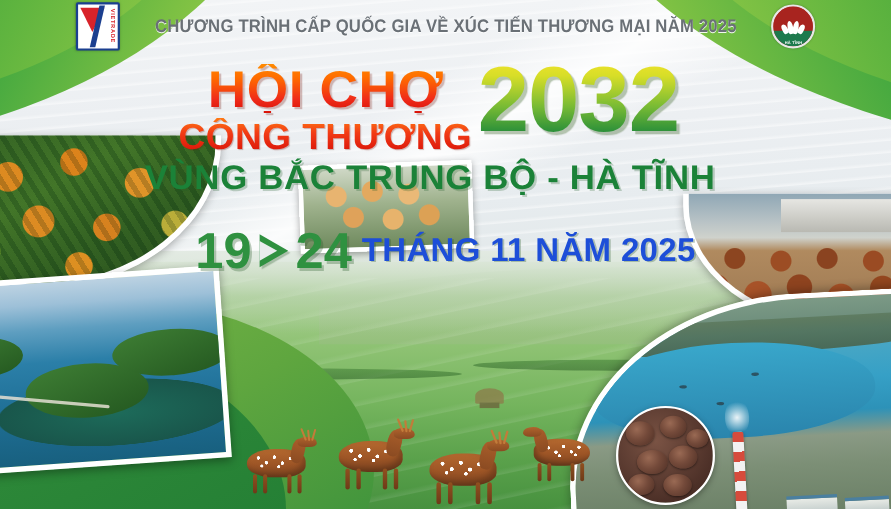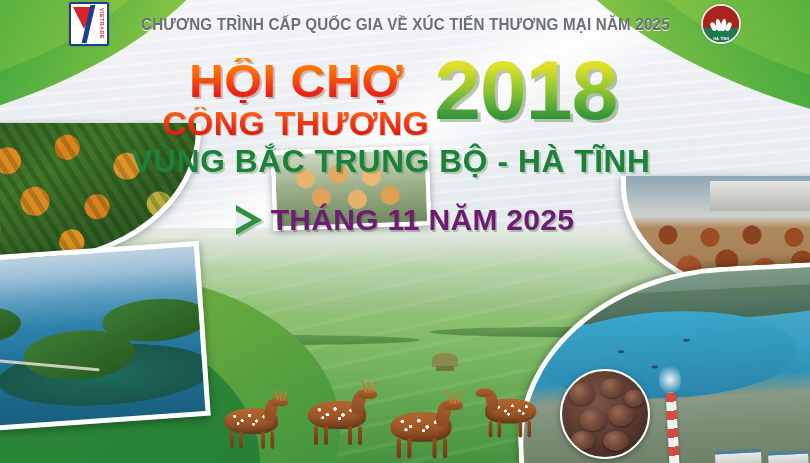--- a/index.html
+++ b/index.html
@@ -81,21 +81,21 @@
 
   
   .dates{position:absolute;left:0;top:205px;width:810px;display:flex;align-items:center;justify-content:center;gap:7px;z-index:28;}
   .d-num{font-family:"Liberation Sans Narrow","Liberation Sans",sans-serif;font-weight:bold;font-size:46px;
     line-height:1;color:#2f9140;letter-spacing:0px;text-shadow:2px 2px 0 rgba(40,90,40,.3);}
   .d-arrow{width:0;height:0;border-top:15px solid transparent;border-bottom:15px solid transparent;
     border-left:26px solid #2f9140;filter:drop-shadow(2px 2px 0 rgba(40,90,40,.3));position:relative;}
   .d-arrow::after{content:"";position:absolute;left:-26px;top:-9px;width:0;height:0;
     border-top:9px solid transparent;border-bottom:9px solid transparent;border-left:16px solid #e9ecee;}
   .d-rest{font-family:"Liberation Sans Narrow","Liberation Sans",sans-serif;font-weight:bold;font-size:30px;
-    line-height:1;color:#701a75;letter-spacing:.3px;text-shadow:1.6px 1.6px 0 rgba(40,90,40,.3);margin-left:2px;}
+    line-height:1;color:#1d4ed8;letter-spacing:.3px;text-shadow:1.6px 1.6px 0 rgba(40,90,40,.3);margin-left:2px;}
 
   
   .venue{position:absolute;left:0;top:258px;width:810px;text-align:center;z-index:28;
     font-family:"Liberation Serif",serif;font-weight:bold;font-size:14.5px;color:#231f20;
     text-shadow:0 1px 1px rgba(255,255,255,.85);}
 
   
   .field{position:absolute;left:0;bottom:0;width:810px;height:225px;
     background:linear-gradient(180deg,#cfe0c2 0%,#a9ce92 14%,#8ec273 34%,#74b45d 58%,#5aa14b 80%,#47913f 100%);}
   .field-haze{position:absolute;left:0;bottom:160px;width:810px;height:75px;
@@ -275,27 +275,29 @@
       <div class="em-txt">HÀ TĨNH</div>
     </div>
   </div>
 
   <div class="headline">
     <div class="line1">
       <div class="hoicho-col">
         <div class="t-hoicho">HỘI CHỢ</div>
         <div class="t-congthuong">CÔNG THƯƠNG</div>
       </div>
-      <div class="t-2025">2018</div>
+      <div class="t-2025">2032</div>
     </div>
     <div class="t-vung">VÙNG BẮC TRUNG BỘ - HÀ TĨNH</div>
   </div>
 
   <div class="dates">
+    <div class="d-num">19</div>
     <div class="d-arrow"></div>
+    <div class="d-num">24</div>
     <div class="d-rest">THÁNG 11 NĂM 2025</div>
   </div>
 
 
   <div class="photo p-oranges">
     <div class="foliage"></div>
   </div>
 
   <div class="photo p-tray"></div>
 

